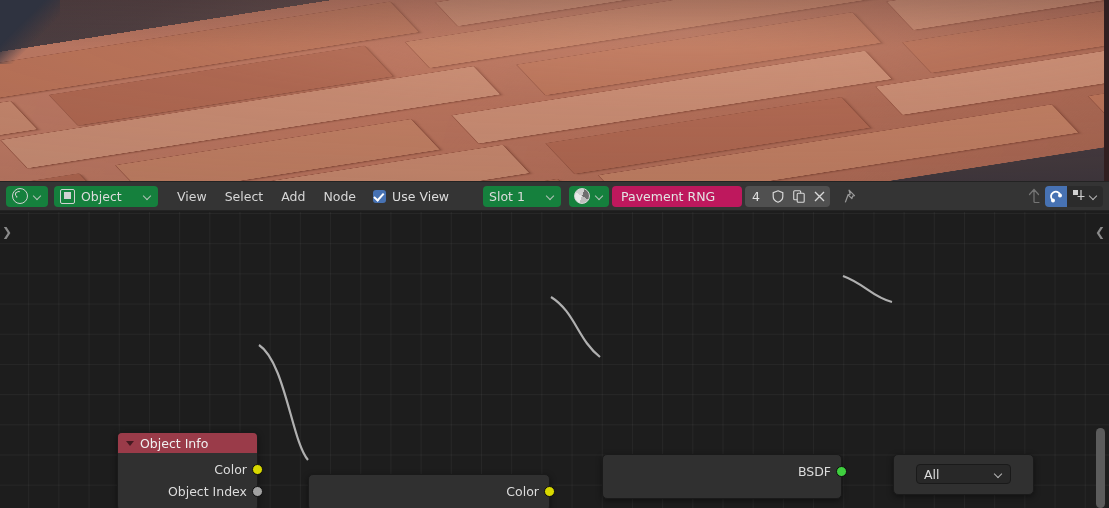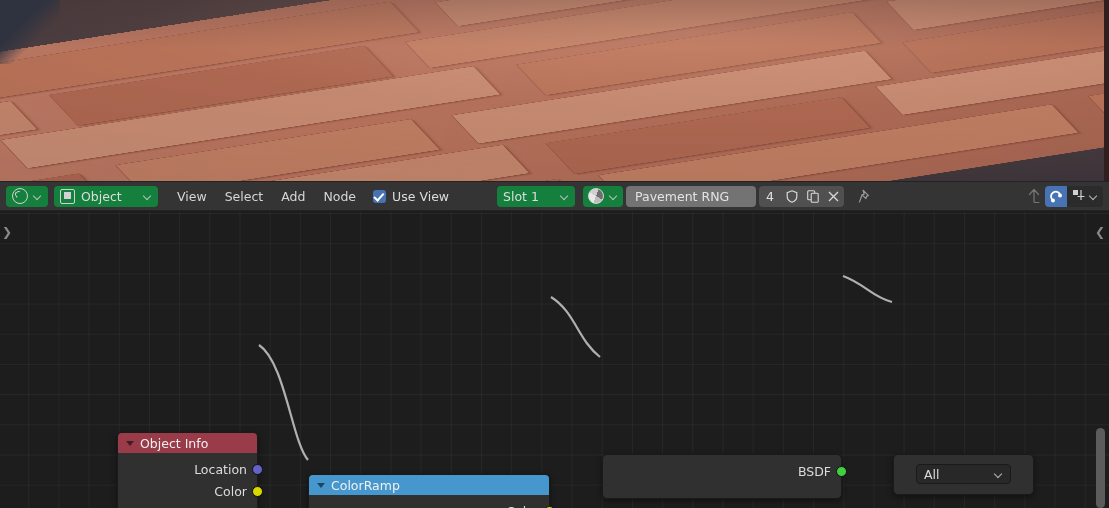--- a/index.html
+++ b/index.html
@@ -101,21 +101,21 @@
     content:""; position:absolute; left:2.5px; top:2.5px; width:7px; height:7px; background:#d2d2d2;
   }
   .cbox {
     width:13px; height:13px; border-radius:3px; background:#4772b3; position:relative; flex:none;
   }
   .cbox::after{
     content:""; position:absolute; left:3px; top:1.5px; width:4px; height:7.5px;
     border-right:2px solid #fff; border-bottom:2px solid #fff; transform: rotate(42deg);
   }
   .name-field {
-    height:21px; background:#737373; border-radius:4px;
+    height:21px; background:#be185d; border-radius:4px;
     display:flex; align-items:center; padding:0 9px; color:#e3e3e3; font-size:12.5px;
     min-width:130px;
   }
   .users-badge {
     height:21px; background:#505050; border-radius:4px 0 0 4px;
     display:flex; align-items:center; justify-content:center;
     padding:0 7px; color:#e0e0e0; font-size:12.5px;
   }
   .sq-btn {
     height:21px; width:21px; background:#505050;
@@ -278,21 +278,21 @@
     <div class="hdr-txt">View</div>
     <div class="hdr-txt">Select</div>
     <div class="hdr-txt">Add</div>
     <div class="hdr-txt">Node</div>
 
     <div style="display:flex;align-items:center;gap:6px;margin-left:8px;">
       <span class="cbox"></span>
       <span>Use View</span>
     </div>
 
-    <div class="hdr-btn" style="margin-left:48px; width:78px; justify-content:space-between;">
+    <div class="hdr-btn" style="margin-left:34px; width:78px; justify-content:space-between;">
       <span>Slot 1</span>
       <span class="chev"></span>
     </div>
 
     <div class="hdr-btn" style="margin-left:8px; padding:0 5px;">
       <span class="ico-matball"></span>
       <span class="chev"></span>
     </div>
 
     <div class="name-field" style="margin-left:3px; width:120px;">Pavement RNG</div>
@@ -361,40 +361,32 @@
       <path d="M843,64 C865,72 872,85 892,90" stroke="#b0b0b0" stroke-width="2.2" fill="none"></path>
     </svg>
 
     <div class="node" id="node-objinfo">
       <div class="node-head head-red">
         <span class="tri"></span>
         <span>Object Info</span>
       </div>
       <div class="node-body">
         <div class="row right">
-          <span class="row-label">Location</span>
-          <span class="sock out s-purple"></span>
-        </div>
-        <div class="row right">
           <span class="row-label">Color</span>
           <span class="sock out s-yellow"></span>
         </div>
         <div class="row right">
           <span class="row-label">Object Index</span>
           <span class="sock out s-gray"></span>
         </div>
 
       </div>
     </div>
 
     <div class="node" id="node-colorramp">
-      <div class="node-head head-blue">
-        <span class="tri"></span>
-        <span>ColorRamp</span>
-      </div>
       <div class="node-body">
         <div class="row right">
           <span class="row-label">Color</span>
           <span class="sock out s-yellow"></span>
         </div>
 
       </div>
     </div>
 
     <div class="node" id="node-bsdf">

